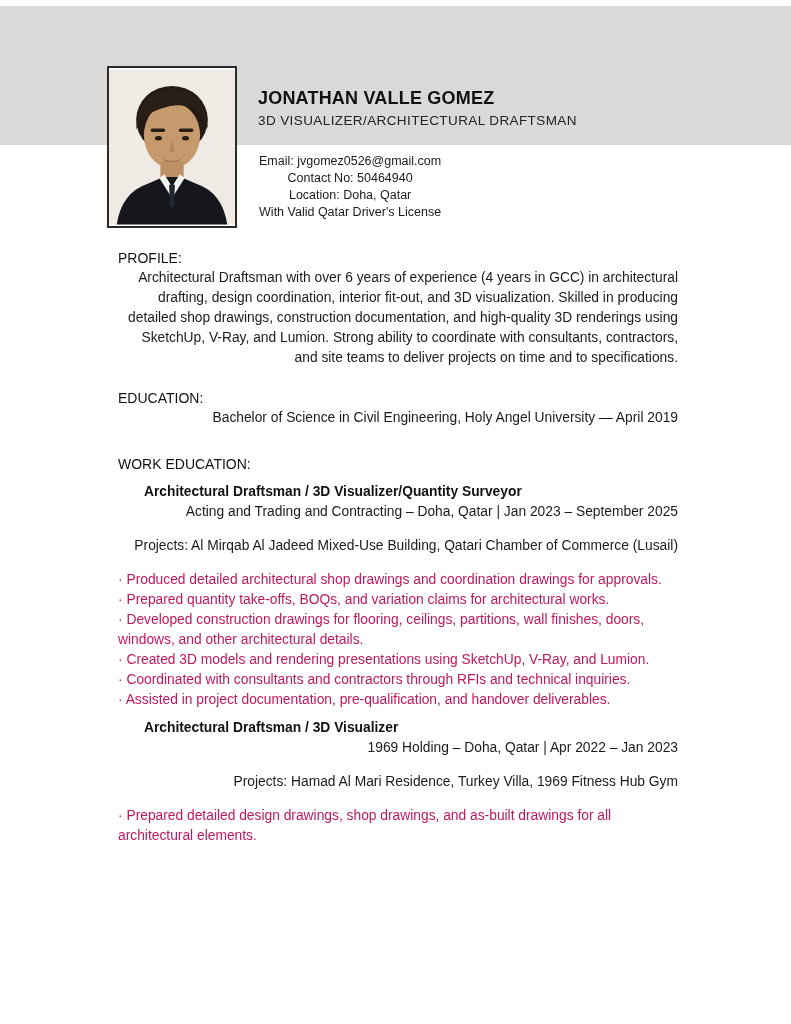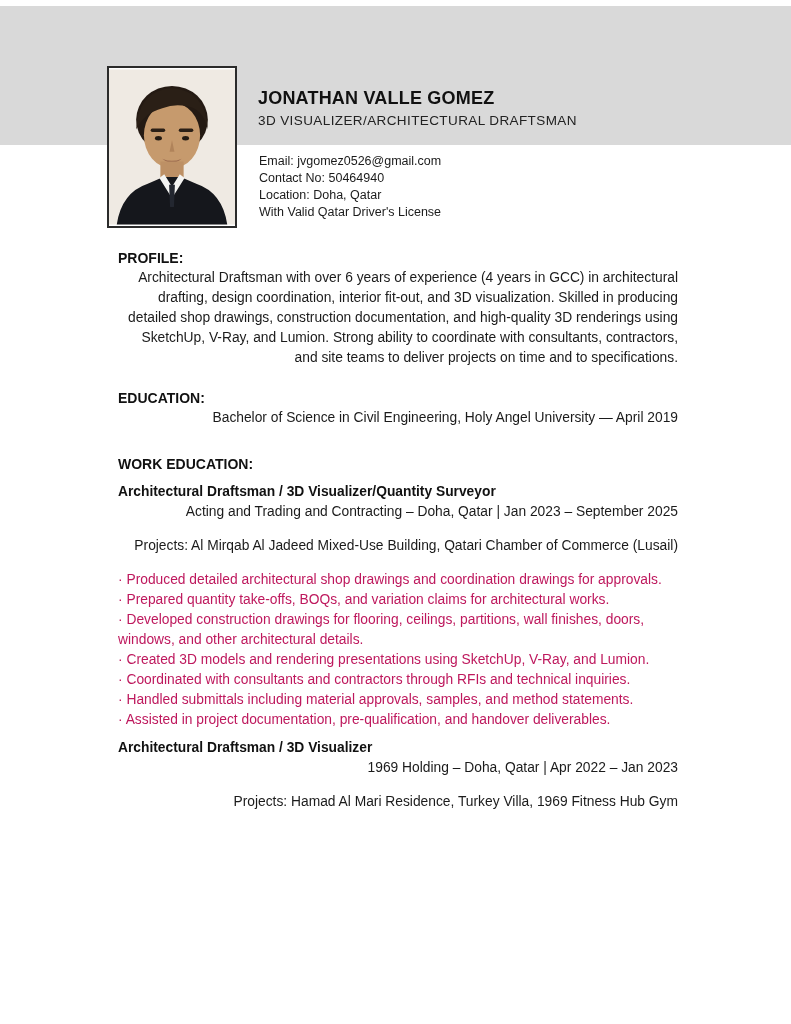--- a/index.html
+++ b/index.html
@@ -40,54 +40,55 @@
     font-weight: bold;
     letter-spacing: 0.2px;
     color: #111;
   }
   .role {
     margin-top: 4px;
     font-size: 13.5px;
     letter-spacing: 0.4px;
     color: #222;
   }
-  .contact-block { position: absolute; left: 259px; top: 153px; }
+  .contact-block { position: absolute; left: 259px; top: 153px; text-align: center; }
   .contact-line {
     font-size: 12.5px;
     line-height: 17px;
     color: #1b1b1b;
   }
 
   
   .content {
     padding-left: 118px;
     width: 680px;
   }
   .content .text-col { width: 560px; }
   .section-heading {
     font-size: 14px;
-    font-weight: bold;
+    font-weight: normal;
     line-height: 20px;
     color: #111;
   }
   p.body-text, .line {
     font-size: 13.8px;
     line-height: 20px;
     color: #1b1b1b;
     text-align: right;
   }
   .mt-sm { margin-top: 8px; }
   .mt-md { margin-top: 14px; }
   .mt-lg { margin-top: 20px; }
   .mt-xl { margin-top: 26px; }
   .job-title {
     font-size: 13.8px;
     font-weight: bold;
     line-height: 20px;
     color: #111;
+    margin-left: 26px;
   }
   ul.bullets { list-style: none; }
   ul.bullets li {
     font-size: 13.8px;
     line-height: 20px;
     color: #be185d;
   }
   ul.bullets li::before { content: "· "; }
 </style>
 </head>
@@ -144,28 +145,28 @@
       <div class="job">
         <div class="job-title mt-sm">Architectural Draftsman / 3D Visualizer/Quantity Surveyor</div>
         <div class="line">Acting and Trading and Contracting – Doha, Qatar | Jan 2023 – September 2025</div>
         <div class="line mt-md">Projects: Al Mirqab Al Jadeed Mixed-Use Building, Qatari Chamber of Commerce (Lusail)</div>
         <ul class="bullets mt-md">
           <li>Produced detailed architectural shop drawings and coordination drawings for approvals.</li>
           <li>Prepared quantity take-offs, BOQs, and variation claims for architectural works.</li>
           <li>Developed construction drawings for flooring, ceilings, partitions, wall finishes, doors, windows, and other architectural details.</li>
           <li>Created 3D models and rendering presentations using SketchUp, V-Ray, and Lumion.</li>
           <li>Coordinated with consultants and contractors through RFIs and technical inquiries.</li>
-          <li>Handled submittals including material approvals, samples, and method statements.</li>
           <li>Assisted in project documentation, pre-qualification, and handover deliverables.</li>
         </ul>
       </div>
 
       <div class="job">
         <div class="job-title mt-sm">Architectural Draftsman / 3D Visualizer</div>
         <div class="line">1969 Holding – Doha, Qatar | Apr 2022 – Jan 2023</div>
         <div class="line mt-md">Projects: Hamad Al Mari Residence, Turkey Villa, 1969 Fitness Hub Gym</div>
         <ul class="bullets mt-md">
+          <li>Prepared detailed design drawings, shop drawings, and as-built drawings for all architectural elements.</li>
         </ul>
       </div>
 
     </div>
   </div>
 </div>
 
 </body></html>

